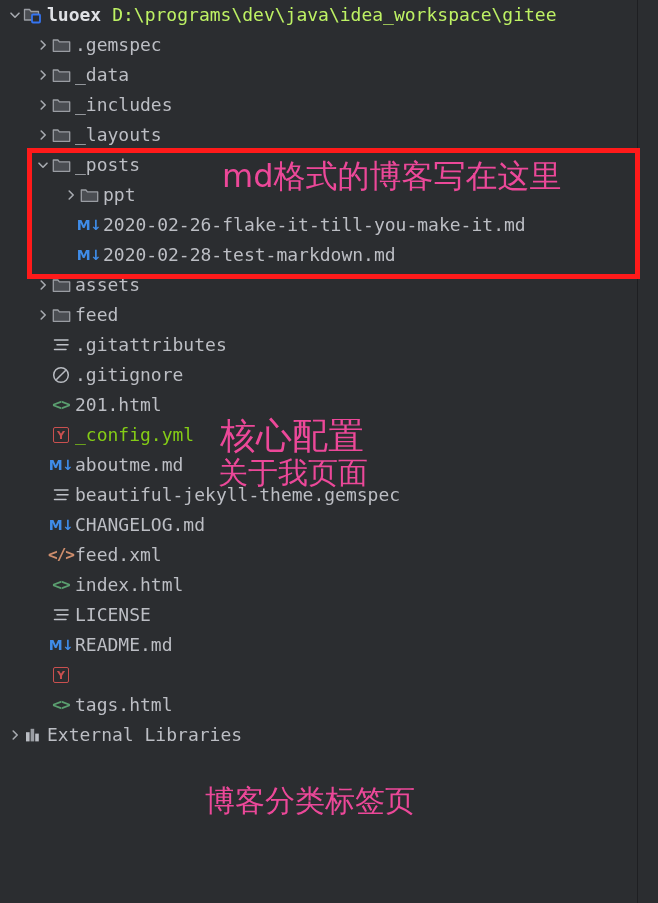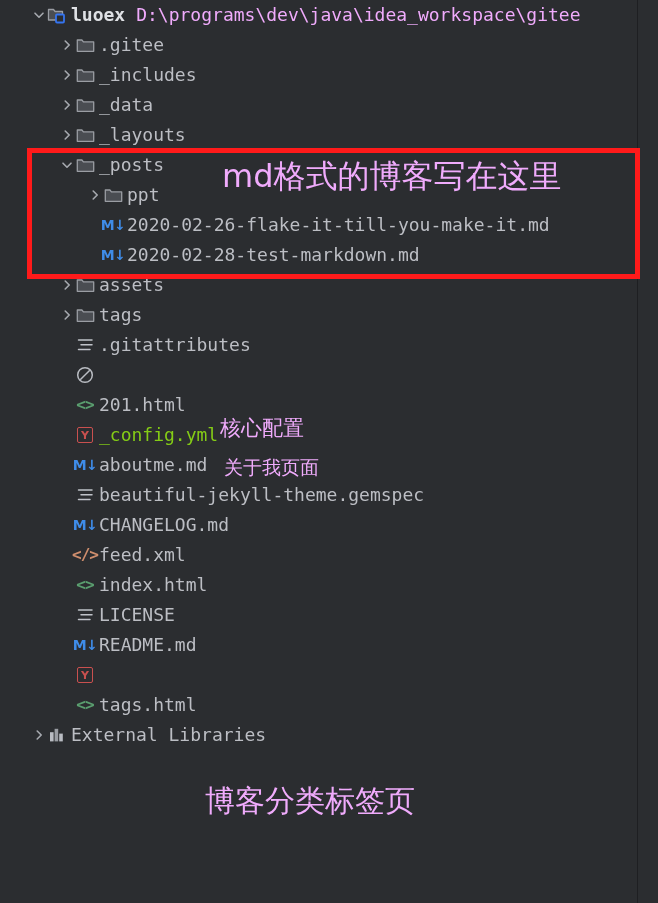--- a/index.html
+++ b/index.html
@@ -28,21 +28,20 @@
   }
   .row {
     position: relative;
     height: 30px;
     display: flex;
     align-items: center;
     white-space: nowrap;
     color: #bcbec4;
     font-size: 18px;
     line-height: 30px;
-    margin-left: 24px;
   }
   .row.selected .label,
   .row.selected .path { color: #84cc16; }
   .sel-bg {
     position: absolute;
     left: 18px; right: 20px;
     top: 2px; height: 27px;
     background: #3574f0;
     border-radius: 4px;
     z-index: 0;
@@ -63,21 +62,21 @@
     width: 22px; height: 30px;
     display: inline-flex;
     align-items: center; justify-content: center;
     flex: 0 0 auto;
     margin-right: 3px;
   }
   .icon svg { display: block; overflow: visible; }
 
   .label { color: #bcbec4; }
   .label.bold { font-weight: bold; color: #dfe1e5; }
-  .path { color: #f0abfc; margin-left: 11px; }
+  .path { color: #bef264; margin-left: 11px; }
 
   
   .txt-lines { display: block; }
 
   
   .codeicon {
     font-family: "DejaVu Sans Mono", "Liberation Mono", monospace;
     font-size: 16px;
     font-weight: bold;
     letter-spacing: -1px;
@@ -97,21 +96,21 @@
     color: #c9504f;
     font-family: "DejaVu Sans", "Liberation Sans", sans-serif;
     font-size: 11px; font-weight: bold;
     display: flex; align-items: center; justify-content: center;
     line-height: 1;
   }
 
   
   .annot {
     position: absolute;
-    color: #f0abfc;
+    color: #ec4899;
     font-family: "DejaVu Sans", "Liberation Sans", sans-serif;
     font-weight: 400;
     white-space: nowrap;
     z-index: 10;
     line-height: 1;
   }
   .annot-box {
     position: absolute;
     border: 5px solid #ff1a1a;
     z-index: 9;
@@ -147,21 +146,35 @@
         <span class="twisty">
           <svg width="12" height="12" viewBox="0 0 12 12">
             <path d="M4.2 2L8.2 6 4.2 10" fill="none" stroke="#a7aab0" stroke-width="1.6" stroke-linecap="round" stroke-linejoin="round"></path>
           </svg>
         </span>
         <span class="icon">
           <svg width="19" height="16" viewBox="0 0 19 16">
             <path d="M1.3 3h4.6l1.5 1.9h10.3v9.4H1.3z" fill="#4a4d52" stroke="#9a9da3" stroke-width="1.3" stroke-linejoin="round"></path>
           </svg>
         </span>
-        <span class="label">.gitee</span>
+        <span class="label">.gemspec</span>
+      </div>
+      <div class="row">
+        <span style="display:inline-block;width:36px;height:1px;flex:0 0 auto;"></span>
+        <span class="twisty">
+          <svg width="12" height="12" viewBox="0 0 12 12">
+            <path d="M4.2 2L8.2 6 4.2 10" fill="none" stroke="#a7aab0" stroke-width="1.6" stroke-linecap="round" stroke-linejoin="round"></path>
+          </svg>
+        </span>
+        <span class="icon">
+          <svg width="19" height="16" viewBox="0 0 19 16">
+            <path d="M1.3 3h4.6l1.5 1.9h10.3v9.4H1.3z" fill="#4a4d52" stroke="#9a9da3" stroke-width="1.3" stroke-linejoin="round"></path>
+          </svg>
+        </span>
+        <span class="label">_data</span>
       </div>
       <div class="row">
         <span style="display:inline-block;width:36px;height:1px;flex:0 0 auto;"></span>
         <span class="twisty">
           <svg width="12" height="12" viewBox="0 0 12 12">
             <path d="M4.2 2L8.2 6 4.2 10" fill="none" stroke="#a7aab0" stroke-width="1.6" stroke-linecap="round" stroke-linejoin="round"></path>
           </svg>
         </span>
         <span class="icon">
           <svg width="19" height="16" viewBox="0 0 19 16">
@@ -175,34 +188,20 @@
         <span class="twisty">
           <svg width="12" height="12" viewBox="0 0 12 12">
             <path d="M4.2 2L8.2 6 4.2 10" fill="none" stroke="#a7aab0" stroke-width="1.6" stroke-linecap="round" stroke-linejoin="round"></path>
           </svg>
         </span>
         <span class="icon">
           <svg width="19" height="16" viewBox="0 0 19 16">
             <path d="M1.3 3h4.6l1.5 1.9h10.3v9.4H1.3z" fill="#4a4d52" stroke="#9a9da3" stroke-width="1.3" stroke-linejoin="round"></path>
           </svg>
         </span>
-        <span class="label">_data</span>
-      </div>
-      <div class="row">
-        <span style="display:inline-block;width:36px;height:1px;flex:0 0 auto;"></span>
-        <span class="twisty">
-          <svg width="12" height="12" viewBox="0 0 12 12">
-            <path d="M4.2 2L8.2 6 4.2 10" fill="none" stroke="#a7aab0" stroke-width="1.6" stroke-linecap="round" stroke-linejoin="round"></path>
-          </svg>
-        </span>
-        <span class="icon">
-          <svg width="19" height="16" viewBox="0 0 19 16">
-            <path d="M1.3 3h4.6l1.5 1.9h10.3v9.4H1.3z" fill="#4a4d52" stroke="#9a9da3" stroke-width="1.3" stroke-linejoin="round"></path>
-          </svg>
-        </span>
         <span class="label">_layouts</span>
       </div>
       <div class="row">
         <span style="display:inline-block;width:36px;height:1px;flex:0 0 auto;"></span>
         <span class="twisty">
           <svg width="12" height="12" viewBox="0 0 12 12">
             <path d="M2 4.2L6 8.2 10 4.2" fill="none" stroke="#a7aab0" stroke-width="1.6" stroke-linecap="round" stroke-linejoin="round"></path>
           </svg>
         </span>
         <span class="icon">
@@ -265,21 +264,21 @@
         <span class="twisty">
           <svg width="12" height="12" viewBox="0 0 12 12">
             <path d="M4.2 2L8.2 6 4.2 10" fill="none" stroke="#a7aab0" stroke-width="1.6" stroke-linecap="round" stroke-linejoin="round"></path>
           </svg>
         </span>
         <span class="icon">
           <svg width="19" height="16" viewBox="0 0 19 16">
             <path d="M1.3 3h4.6l1.5 1.9h10.3v9.4H1.3z" fill="#4a4d52" stroke="#9a9da3" stroke-width="1.3" stroke-linejoin="round"></path>
           </svg>
         </span>
-        <span class="label">tags</span>
+        <span class="label">feed</span>
       </div>
       <div class="row">
         <span style="display:inline-block;width:36px;height:1px;flex:0 0 auto;"></span>
         <span class="twisty empty">
           <svg width="12" height="12" viewBox="0 0 12 12"></svg>
         </span>
         <span class="icon">
           <svg class="txt-lines" width="17" height="14" viewBox="0 0 17 14">
             <g stroke="#c0c3c9" stroke-width="1.5" stroke-linecap="round">
               <line x1="1.5" y1="2" x2="15" y2="2"></line>
@@ -294,20 +293,21 @@
         <span style="display:inline-block;width:36px;height:1px;flex:0 0 auto;"></span>
         <span class="twisty empty">
           <svg width="12" height="12" viewBox="0 0 12 12"></svg>
         </span>
         <span class="icon">
           <svg width="18" height="18" viewBox="0 0 18 18">
             <circle cx="9" cy="9" r="7.3" fill="none" stroke="#b9bcc2" stroke-width="1.5"></circle>
             <line x1="4.2" y1="13.8" x2="13.8" y2="4.2" stroke="#b9bcc2" stroke-width="1.5"></line>
           </svg>
         </span>
+        <span class="label">.gitignore</span>
       </div>
       <div class="row">
         <span style="display:inline-block;width:36px;height:1px;flex:0 0 auto;"></span>
         <span class="twisty empty">
           <svg width="12" height="12" viewBox="0 0 12 12"></svg>
         </span>
         <span class="icon">
           <span class="codeicon html">&lt;&gt;</span>
         </span>
         <span class="label">201.html</span>
@@ -439,19 +439,19 @@
           </svg>
         </span>
         <span class="label">External Libraries</span>
       </div>
     </div>
 
   <div class="annot-box" style="left:27px; top:148px; width:613px; height:131px;"></div>
 
   <div class="annot" style="left:222px; top:160px; font-size:32px;">md格式的博客写在这里</div>
 
-  <div class="annot" style="left:220px; top:418px; font-size:21px;">核心配置</div>
-
-  <div class="annot" style="left:218px; top:458px; font-size:19px;margin-left:6px;">关于我页面</div>
+  <div class="annot" style="left:220px; top:418px; font-size:36px;">核心配置</div>
+
+  <div class="annot" style="left:218px; top:458px; font-size:30px;">关于我页面</div>
 
   <div class="annot" style="left:205px; top:786px; font-size:30px;">博客分类标签页</div>
 
 </div>
 
 </body></html>

